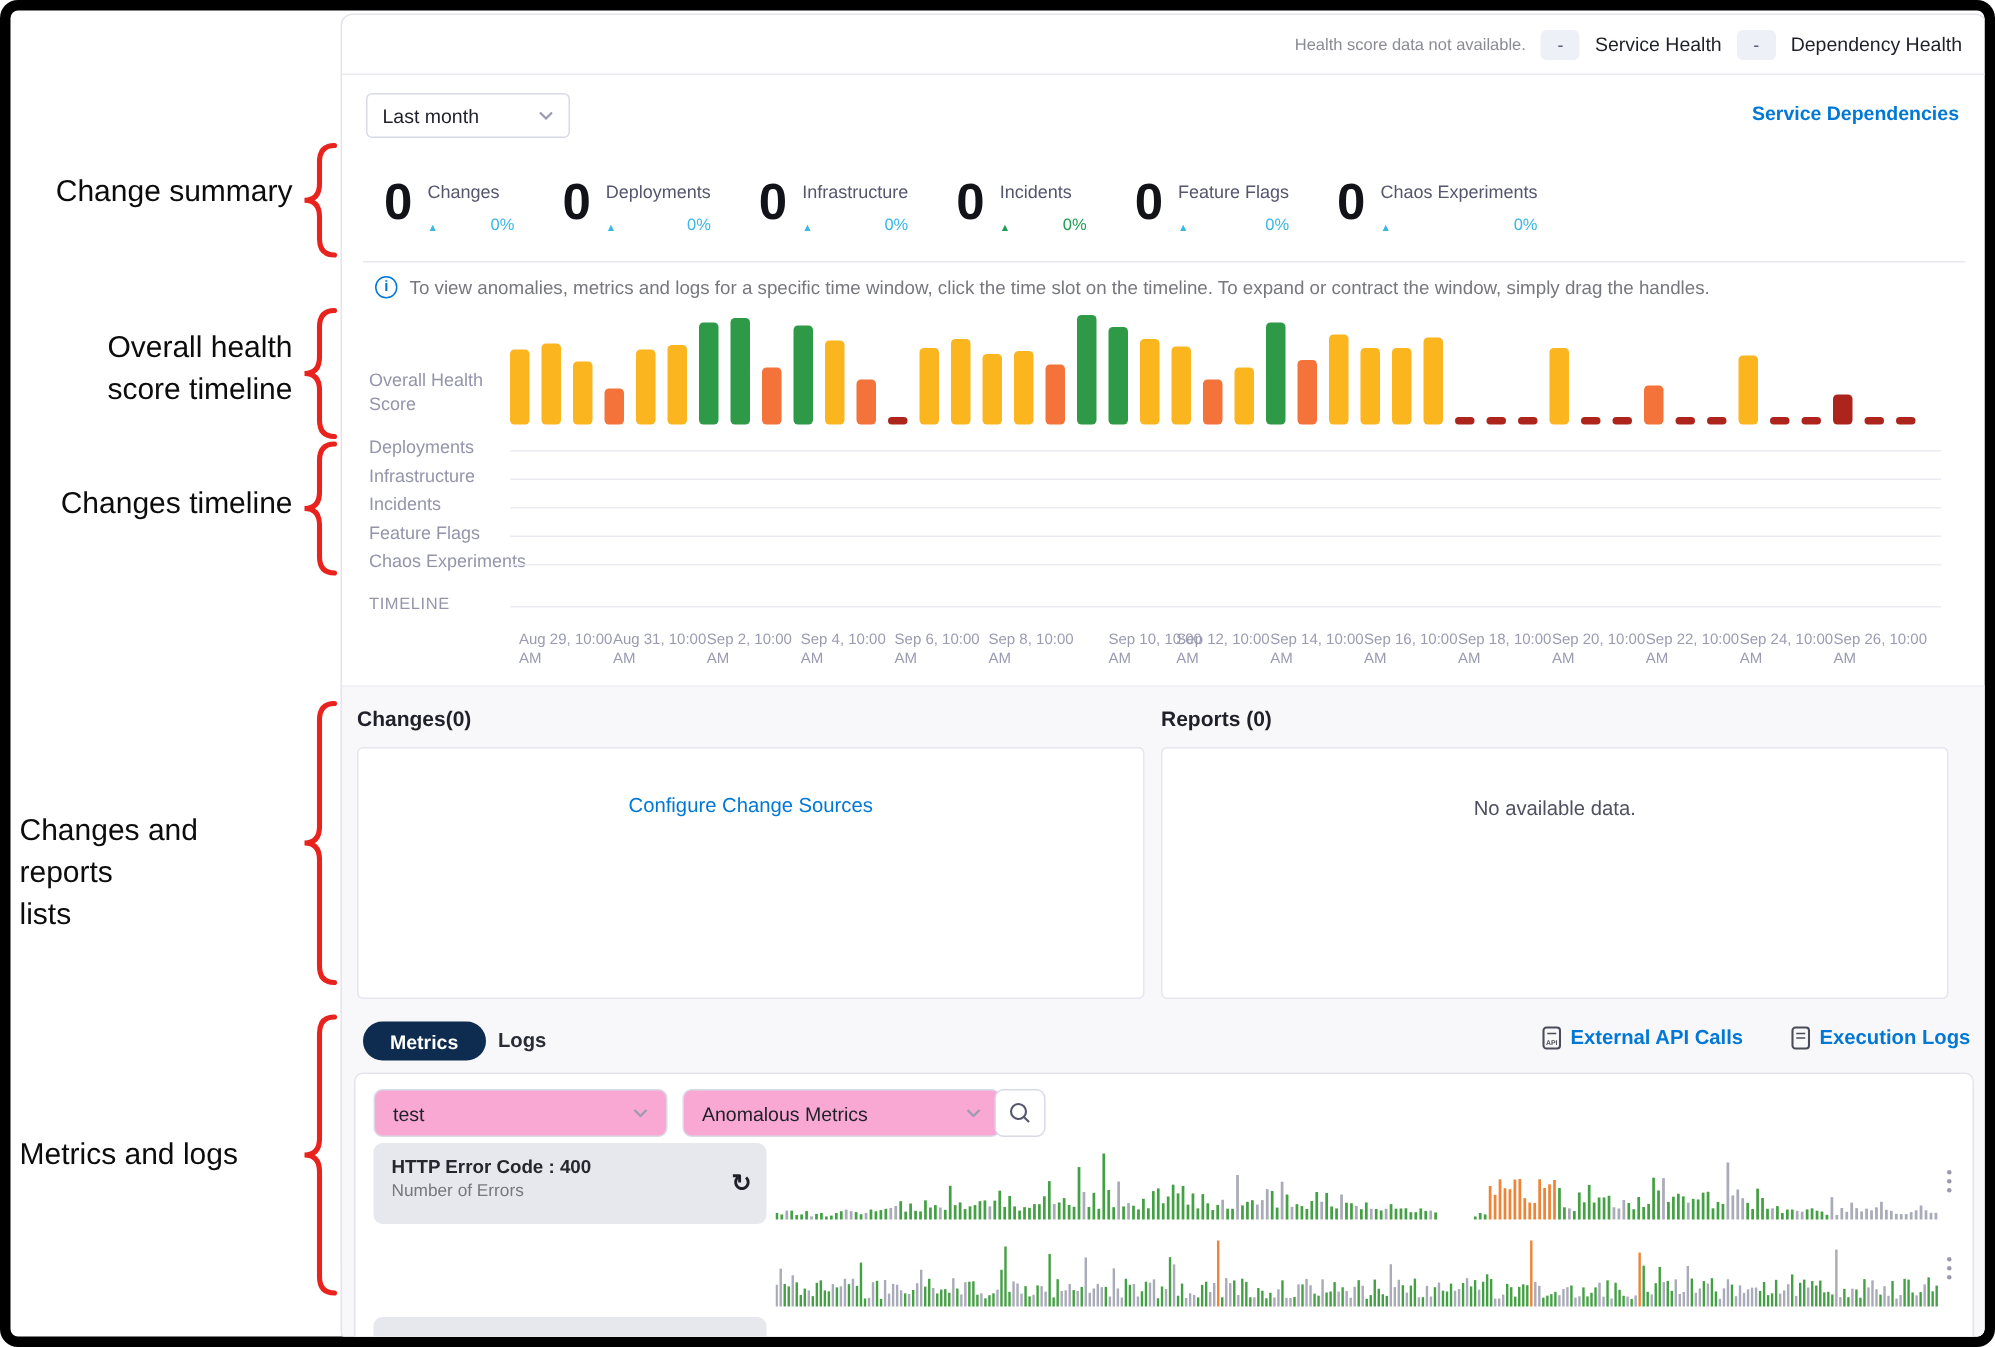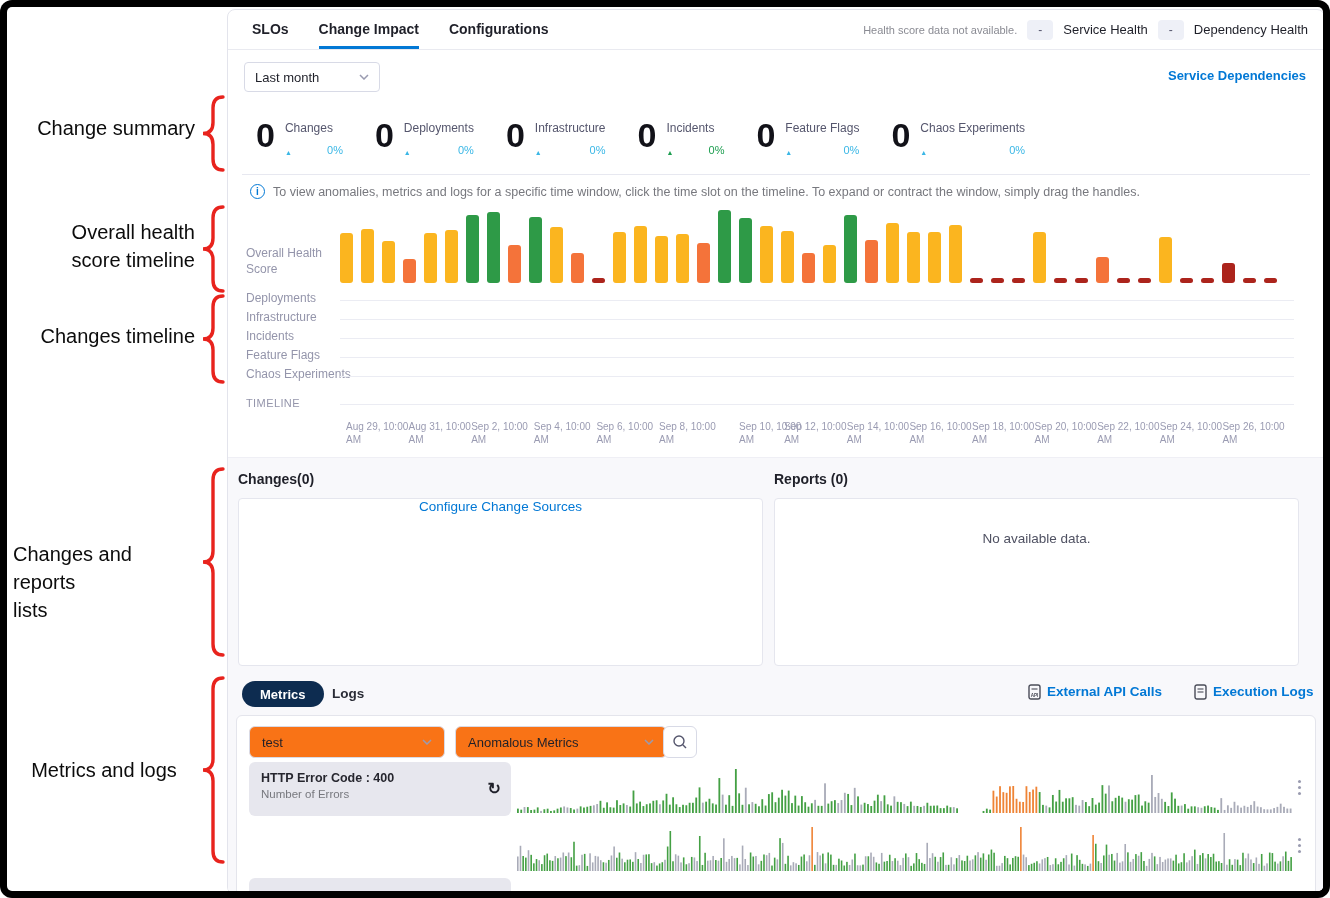--- a/index.html
+++ b/index.html
@@ -54,30 +54,30 @@
 
   
   .band{position:absolute;left:0;right:0;top:447px;bottom:0;background:#f8f8fb;border-top:1px solid #efeff5}
   .panel-title{position:absolute;top:13px;font-size:14px;font-weight:700;color:#1f2029}
   .changes-title{left:10px}
   .reports-title{left:546px}
   .card{position:absolute;top:40px;height:168px;background:#fff;border:1px solid #e5e6ee;border-radius:4px;box-sizing:border-box}
   .changes-card{left:10px;width:525px}
   .reports-card{left:546px;width:525px}
   .card-msg{margin-top:32px;text-align:center;font-size:13.5px;color:#4f5162}
-  .card-link{text-align:center;font-size:13.5px;color:var(--c-primary-blue);font-weight:400}
+  .card-link{margin-top:30px;text-align:center;font-size:13.5px;color:var(--c-primary-blue);font-weight:400}
 
   .m-pill{position:absolute;left:14px;top:223px;height:26px;padding:0 18px;border-radius:14px;background:var(--c-navy);color:#fff;font-size:13px;font-weight:700;display:flex;align-items:center}
   .logs-tab{position:absolute;left:104px;top:228px;font-size:13.5px;font-weight:700;color:#2a2c36}
   .m-link{position:absolute;top:226px;display:flex;gap:6px;color:var(--c-primary-blue);font-size:13.5px;font-weight:700}
   .link-external{left:800px}
   .link-exec{left:966px}
 
   .mpanel{position:absolute;left:8px;top:257px;width:1078px;height:179px;background:#fff;border:1px solid #e4e5ec;border-radius:6px;overflow:hidden}
-  .m-select{position:absolute;top:10px;height:32px;border:1px solid #d8dae6;border-radius:6px;display:flex;align-items:center;padding:0 12px;font-size:13px;color:#1f2029;background:#f97316;box-sizing:border-box}
+  .m-select{position:absolute;top:10px;height:32px;border:1px solid #d8dae6;border-radius:6px;display:flex;align-items:center;padding:0 12px;font-size:13px;color:#1f2029;background:#f9a8d4;box-sizing:border-box}
   .sel-service{left:12px;width:196px}
   .sel-filter{left:218px;width:212px}
   .search-btn{position:absolute;left:426px;top:10px;width:34px;height:32px;border:1px solid #d8dae6;border-radius:6px;background:#fff;display:flex;align-items:center;justify-content:center;box-sizing:border-box}
 
   .m-row{position:absolute;left:0;right:0;height:54px}
   .m-card{position:absolute;left:12px;width:262px;height:54px;background:var(--c-metric-card-gray);border-radius:6px;padding:9px 34px 9px 12px;box-sizing:border-box}
   .m-title{font-size:12.5px;font-weight:700;color:#26262e;white-space:nowrap;overflow:hidden}
   .m-sub{font-size:11.5px;color:#77787e;margin-top:3px;white-space:nowrap}
   .m-refresh{position:absolute;right:10px;top:17px}
   .m-refresh::before{content:"↻";font-size:16px;font-weight:700;color:#1f2029}
@@ -101,34 +101,29 @@
           <path d="M23 2 Q13 2 13 13 L13 33 Q13 44 3 44 Q13 44 13 55 L13 75 Q13 86 23 86" fill="none" stroke="#e8231d" stroke-width="3.4" stroke-linecap="round"></path>
         </svg>
         <div class="anno-label" style="top: 315px; text-align: right;"><span>Changes timeline</span></div>
         <svg class="anno-brace" width="26" height="90" style="top: 287px;">
           <path d="M23 2 Q13 2 13 13 L13 34 Q13 45 3 45 Q13 45 13 56 L13 77 Q13 88 23 88" fill="none" stroke="#e8231d" stroke-width="3.4" stroke-linecap="round"></path>
         </svg>
         <div class="anno-label" style="top: 533px; text-align: left;"><span>Changes and reports</span><br><span>lists</span></div>
         <svg class="anno-brace" width="26" height="190" style="top: 460px;">
           <path d="M23 2 Q13 2 13 13 L13 84 Q13 95 3 95 Q13 95 13 106 L13 177 Q13 188 23 188" fill="none" stroke="#e8231d" stroke-width="3.4" stroke-linecap="round"></path>
         </svg>
-        <div class="anno-label" style="top: 749px; text-align: center;"><span>Metrics and logs</span></div>
+        <div class="anno-label" style="top: 749px; text-align: left;"><span>Metrics and logs</span></div>
         <svg class="anno-brace" width="26" height="188" style="top: 669px;">
           <path d="M23 2 Q13 2 13 13 L13 83 Q13 94 3 94 Q13 94 13 105 L13 175 Q13 186 23 186" fill="none" stroke="#e8231d" stroke-width="3.4" stroke-linecap="round"></path>
         </svg>
       </div>
 
     <div class="app">
 
       <div class="app-header">
-        <div class="tabs">
-          <div class="tab">SLOs</div>
-          <div class="tab active">Change Impact</div>
-          <div class="tab">Configurations</div>
-        </div>
         <div class="health-cluster">
           <span class="health-note">Health score data not available.</span>
           <span class="health-badge">-</span>
           <span class="health-label">Service Health</span>
           <span class="health-badge">-</span>
           <span class="health-label">Dependency Health</span>
         </div>
       </div>
 
       <div class="time-select">

